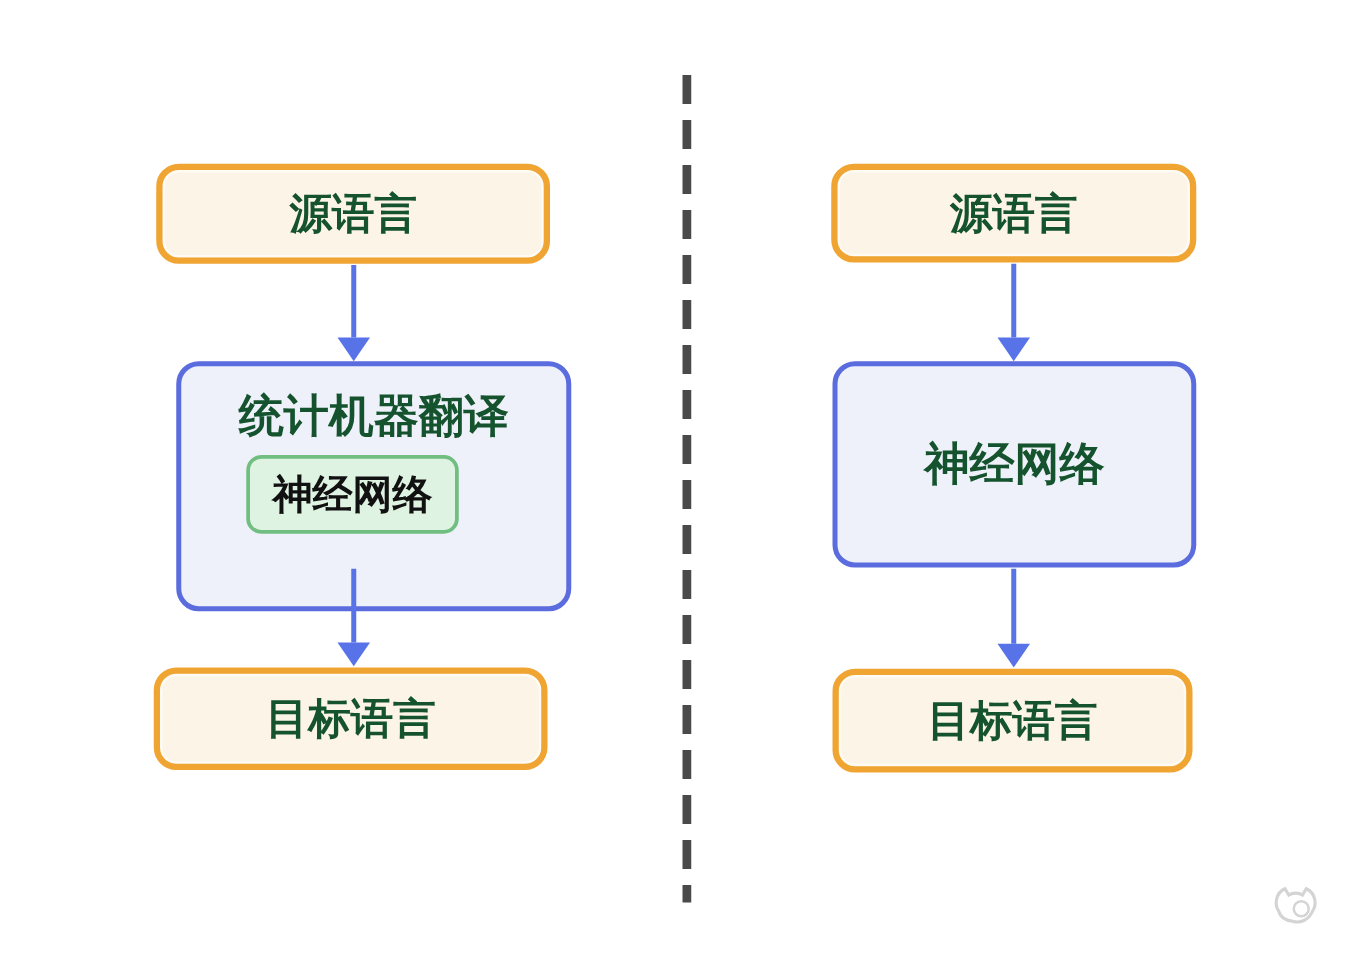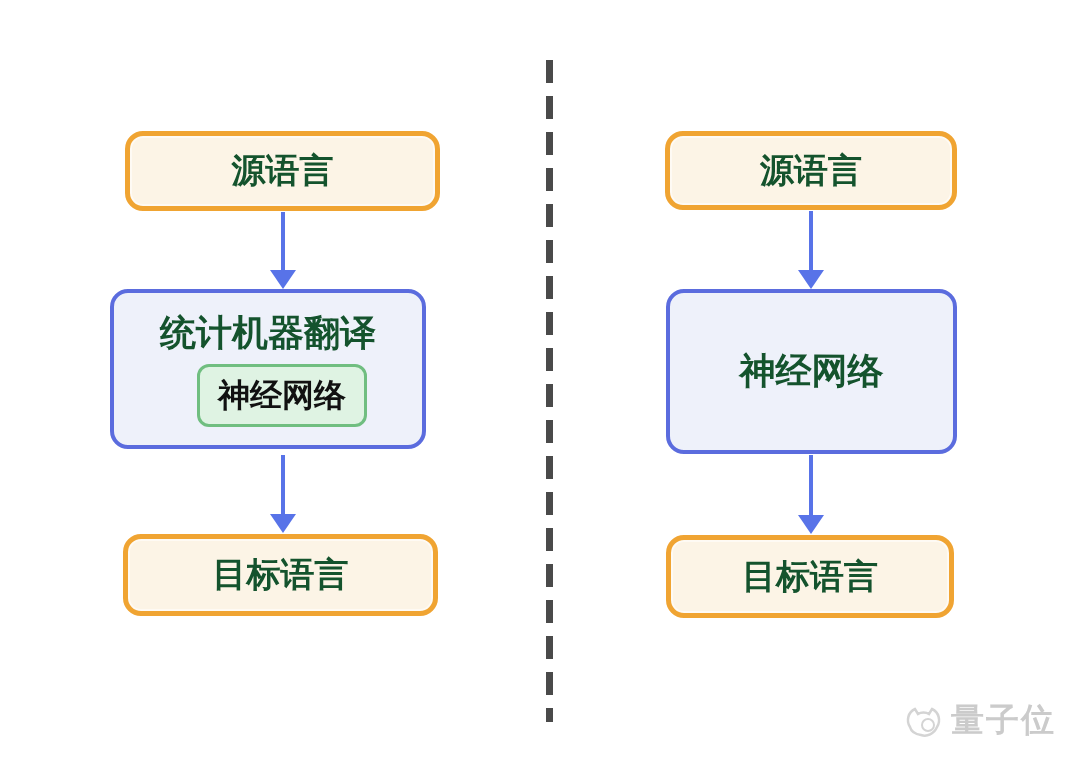--- a/index.html
+++ b/index.html
@@ -114,21 +114,21 @@
 
   <div class="node node-orange" style="left:125px; top:131px; width:315px; height:80px;">
     <span>源语言</span>
   </div>
 
   <div class="arrow" style="left:270px; top:212px; height:77px;">
     <div class="shaft"></div>
     <div class="head"></div>
   </div>
 
-  <div class="node node-blue smt-box" style="left:110px; top:289px; width:316px; height:160px;">
+  <div class="node node-blue smt-box" style="left:141px; top:289px; width:316px; height:200px;">
     <div class="smt-title">统计机器翻译</div>
   </div>
 
   <div class="node-green" style="left:197px; top:364px; width:170px; height:63px;">
     <span>神经网络</span>
   </div>
 
   <div class="arrow" style="left:270px; top:455px; height:78px;">
     <div class="shaft"></div>
     <div class="head"></div>
@@ -162,16 +162,15 @@
     <span>目标语言</span>
   </div>
 
   <div class="watermark">
     <span>
       <svg width="40" height="40" viewBox="0 0 40 40" fill="none">
         <path d="M7 26 C3 20, 5 11, 12 8 L15 13 C18 11, 23 11, 26 13 L29 8 C36 11, 38 20, 34 26 C31 33, 24 36, 18 34 C11 33, 8 30, 7 26 Z" stroke="#d4d4d4" stroke-width="2.5" fill="none"></path>
         <circle cx="25" cy="24" r="6" stroke="#d4d4d4" stroke-width="2" fill="none"></circle>
       </svg>
     </span>
-    <span>量子位</span>
   </div>
 
 </div>
 
 </body></html>

